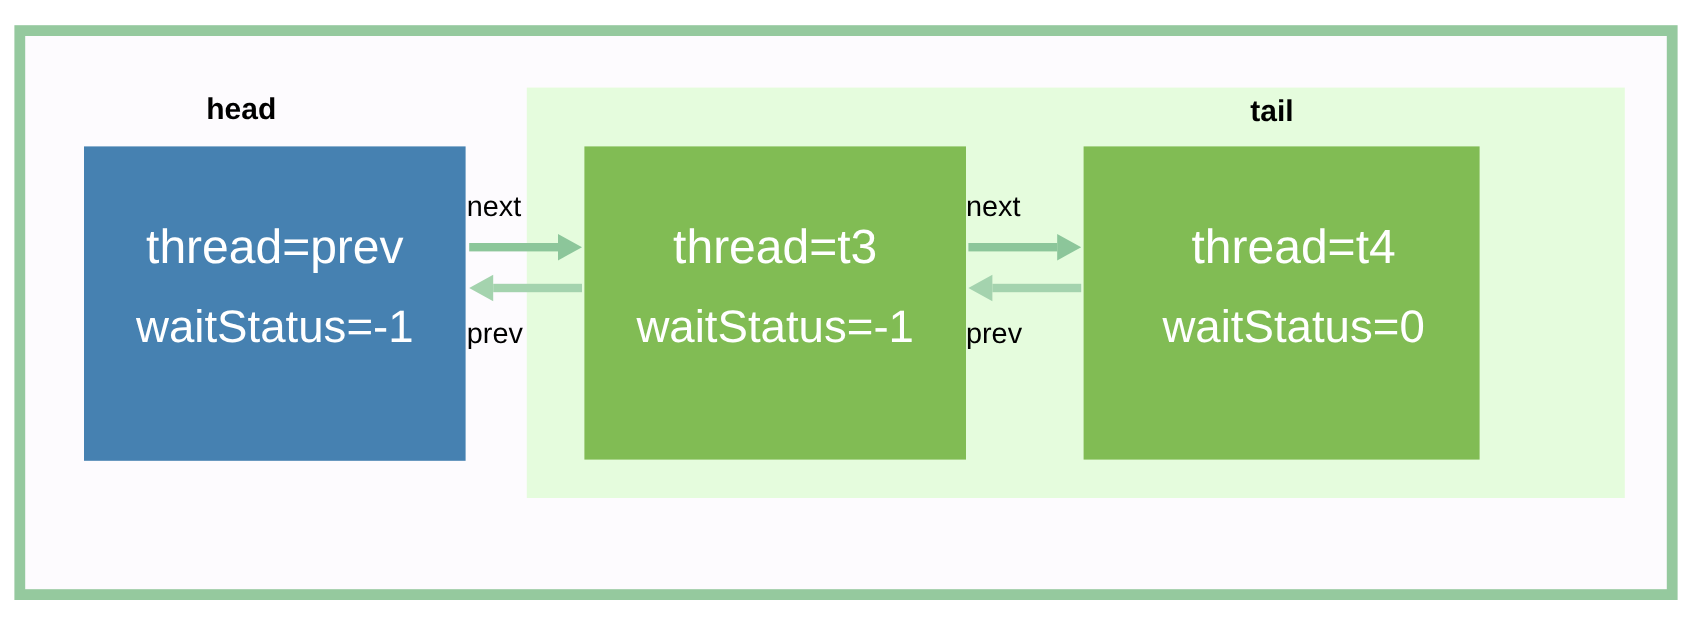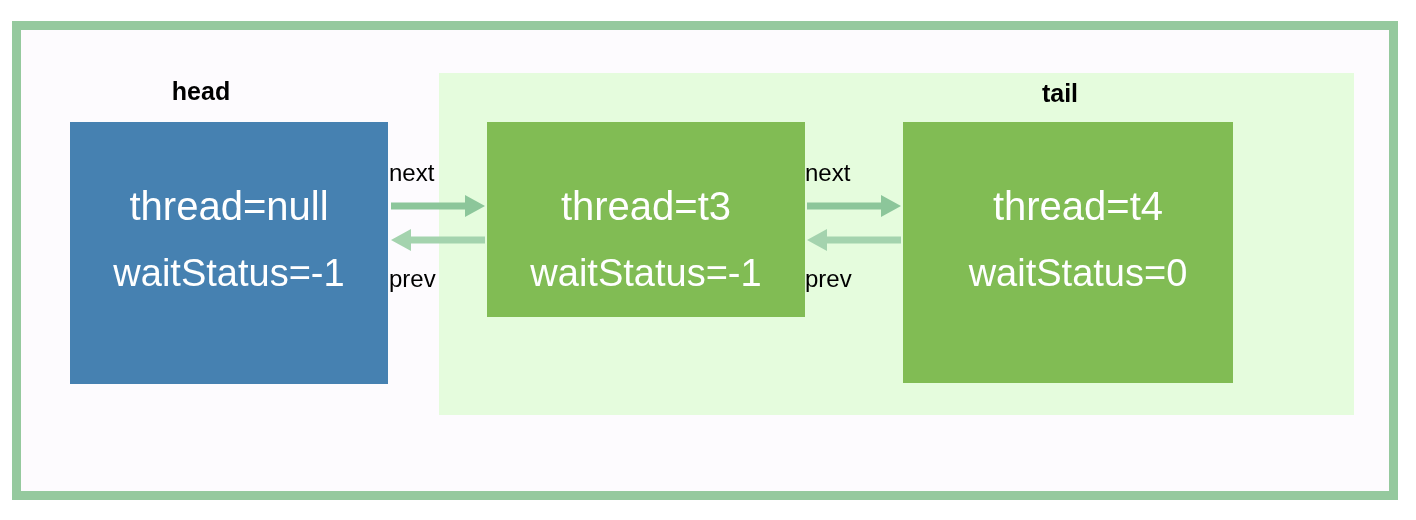--- a/index.html
+++ b/index.html
@@ -59,21 +59,21 @@
     margin-top: 62px;
     white-space: nowrap;
   }
   .node .wait-line {
     font-size: 38px;
     line-height: 34px;
     margin-top: 28px;
     white-space: nowrap;
   }
   .node-head { left: 70px;  width: 318px; height: 262px; background: var(--node-head-bg, #4681B1); }
-  .node-t3   { left: 487px; width: 318px; height: 195px; background: var(--node-green-bg, #81BC54); }
+  .node-t3   { left: 487px; width: 318px; height: 261px; background: var(--node-green-bg, #81BC54); }
   .node-t4   { left: 903px; width: 310px; height: 261px; background: var(--node-green-bg, #81BC54); padding-left: 20px; }
 
   .link {
     position: absolute;
     top: 160px;
     width: 98px;
     height: 132px;
   }
   .link-1 { left: 389px; }
   .link-2 { left: 805px; }
@@ -118,21 +118,21 @@
 <div class="stage">
   <div class="frame"></div>
 
   <div class="queue-region"></div>
 
   <div class="pointer-label head-label">head</div>
 
   <div class="pointer-label tail-label">tail</div>
 
   <div class="node node-head">
-    <div class="thread-line">thread=null</div>
+    <div class="thread-line">thread=prev</div>
     <div class="wait-line">waitStatus=-1</div>
   </div>
 
   <div class="node node-t3">
     <div class="thread-line">thread=t3</div>
     <div class="wait-line">waitStatus=-1</div>
   </div>
 
   <div class="node node-t4">
     <div class="thread-line">thread=t4</div>

